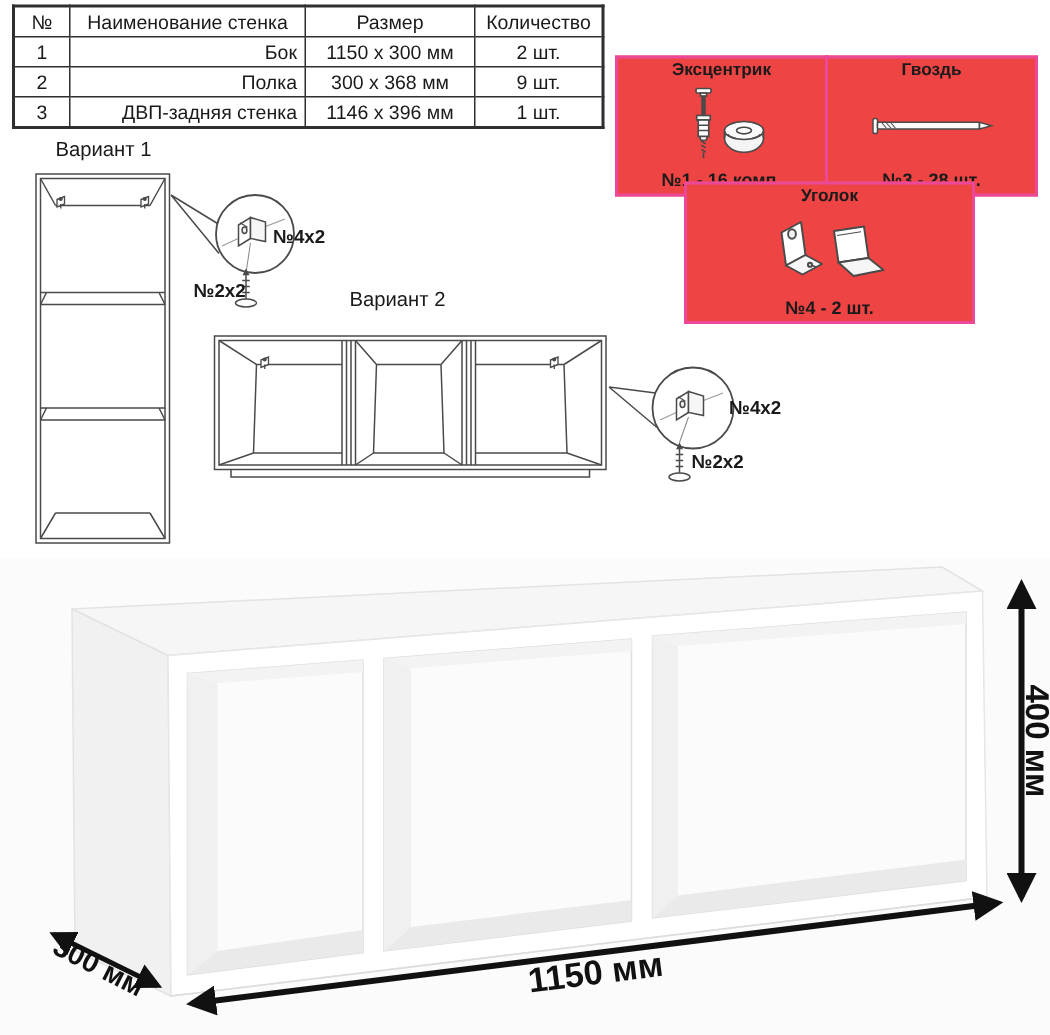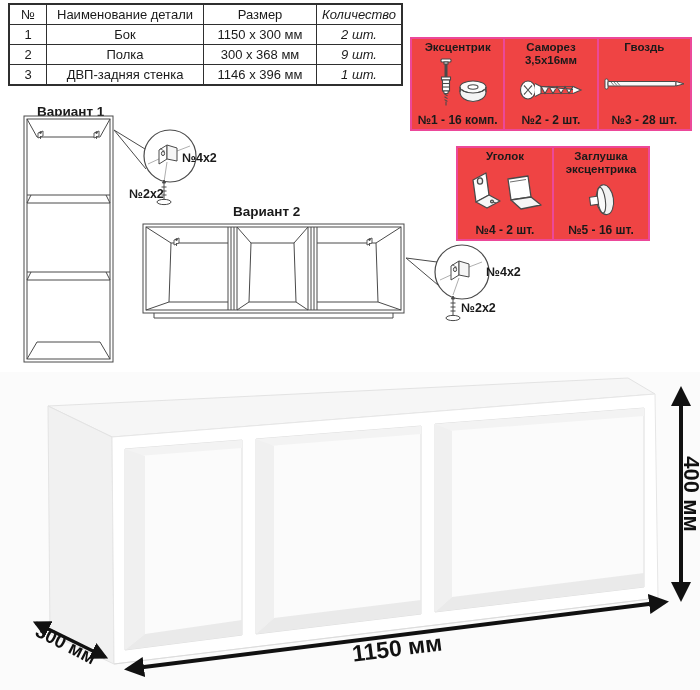--- a/index.html
+++ b/index.html
@@ -7,36 +7,36 @@
         font-family:"Liberation Sans","DejaVu Sans",sans-serif;color:#1a1a1a;}
 
   
   table.parts-table{position:absolute;left:8px;top:3px;border-collapse:collapse;
         border:2px solid #2f2f2f;font-size:13px;}
   .parts-table th,.parts-table td{border:1px solid #2f2f2f;padding:1px 5px;height:17px;
         text-align:center;font-weight:normal;white-space:nowrap;}
   .c-num{width:26px;}
   .c-name{width:146px;}
   .c-size{width:102px;}
-  .c-qty{width:74px;font-style:italic;}
-  .parts-table td.c-name{text-align:center;}
+  .c-qty{width:74px;}
+  .parts-table td.c-name{text-align:right;}
 
   
   .hw-row{position:absolute;display:flex;}
   .hw-row1{left:410px;top:37px;width:282px;height:94px;}
-  .hw-row2{left:456px;top:146px;width:194px;height:95px;}
+  .hw-row2{left:456px;top:121px;width:194px;height:95px;}
   .hw-cell{flex:1;border:2px solid #ec4899;background:#ef4444;display:flex;flex-direction:column;
         align-items:center;justify-content:space-between;box-sizing:border-box;padding:2px 1px;}
   .hw-cell + .hw-cell{margin-left:-2px;}
   .hw-title{font-weight:bold;font-size:11.5px;line-height:12.5px;text-align:center;}
   .hw-count{font-weight:bold;font-size:12px;line-height:13px;text-align:center;}
   .hw-icon{flex:1;display:flex;align-items:center;justify-content:center;}
 
   
-  .variant-title{position:absolute;font-weight:bold;font-size:13.5px;margin-top:12px;}
+  .variant-title{position:absolute;font-weight:normal;font-size:13.5px;}
   .v1-title{left:37px;top:92px;}
   .v2-title{left:233px;top:192px;}
 
   svg.lineart{position:absolute;pointer-events:none;}
   .v1-svg{left:15px;top:92px;}
   .v2-svg{left:130px;top:200px;}
   .photo-svg{left:0px;top:372px;}
 
   .callout-label{font-weight:bold;font-size:12.5px;fill:#1a1a1a;
         font-family:"Liberation Sans","DejaVu Sans",sans-serif;}
@@ -44,21 +44,21 @@
 </style>
 </head>
 <body>
 
 <div class="page">
 
   <table class="parts-table">
     <thead>
       <tr>
         <th class="c-num">№</th>
-        <th class="c-name">Наименование детали</th>
+        <th class="c-name">Наименование стенка</th>
         <th class="c-size">Размер</th>
         <th class="c-qty">Количество</th>
       </tr>
     </thead>
     <tbody>
       <tr>
         <td class="c-num">1</td>
         <td class="c-name">Бок</td>
         <td class="c-size">1150 х 300 мм</td>
         <td class="c-qty">2 шт.</td>
@@ -99,39 +99,20 @@
             <ellipse cx="53" cy="29" rx="5" ry="2.2" fill="#fff"></ellipse>
             <path d="M42,31.5 a12,5 0 0 0 6,3 M64,31.5 a12,5 0 0 1 -6,3" fill="none"></path>
             <line x1="40" y1="29" x2="40" y2="34"></line>
             <line x1="66" y1="29" x2="66" y2="34"></line>
           </g>
         </svg>
       </div>
       <div class="hw-count">№1 - 16 комп.</div>
     </div>
 
-    <div class="hw-cell">
-      <div class="hw-title">
-        <div>Саморез</div>
-        <div>3,5х16мм</div>
-      </div>
-      <div class="hw-icon">
-        <svg width="72" height="34" viewBox="0 0 72 34">
-          <g stroke="#4a4a4a" stroke-width="1.1" fill="#fdfdfd">
-            <ellipse cx="13" cy="17" rx="7.5" ry="9"></ellipse>
-            <path d="M9,12.5 c3,3 5,6 8,9 M9,21.5 c3,-3 5,-6 8,-9" fill="none"></path>
-            <path d="M20,10.5 L26,13.5 L26,20.5 L20,23.5" fill="#fff"></path>
-            <path d="M26,13.5 l4,7 l4,-7 l4,7 l4,-7 l4,7 l4,-7 l4,7 l4,-7 l6,3.5 z" fill="#f6f6f6"></path>
-            <path d="M26,13.5 h32 M26,20.5 h32" fill="none" stroke-width="0.8"></path>
-            <path d="M58,13.5 L66,17 L58,20.5" fill="#fff"></path>
-          </g>
-        </svg>
-      </div>
-      <div class="hw-count">№2 - 2 шт.</div>
-    </div>
 
     <div class="hw-cell">
       <div class="hw-title">Гвоздь</div>
       <div class="hw-icon">
         <svg width="84" height="22" viewBox="0 0 84 22">
           <g stroke="#4a4a4a" stroke-width="1" fill="#fafafa">
             <rect x="3" y="6" width="3" height="10" rx="1.2"></rect>
             <rect x="6" y="8.5" width="68" height="4.5" rx="1"></rect>
             <path d="M9,9 l3,3.5 m0,-3.5 l3,3.5 m0,-3.5 l3,3.5" fill="none" stroke-width="0.7"></path>
             <path d="M74,8.5 L82,10.8 L74,13 z" fill="#fff"></path>
@@ -156,36 +137,20 @@
             <circle cx="28" cy="33.5" r="1.4" fill="#e8e8e8"></circle>
             <path d="M44,11 L64,8 L67,29 L47,32 Z"></path>
             <path d="M47,32 L67,29 L77,37 L57,41 Z" fill="#f6f6f6"></path>
             <path d="M46,14 L62,11.5" stroke-width="0.8"></path>
           </g>
         </svg>
       </div>
       <div class="hw-count">№4 - 2 шт.</div>
     </div>
 
-    <div class="hw-cell">
-      <div class="hw-title">
-        <div>Заглушка</div>
-        <div>эксцентрика</div>
-      </div>
-      <div class="hw-icon">
-        <svg width="60" height="44" viewBox="0 0 60 44">
-          <g stroke="#4a4a4a" stroke-width="1.1" fill="#f2f2f2" transform="rotate(-8 32 22)">
-            <ellipse cx="34" cy="22" rx="8.5" ry="15"></ellipse>
-            <ellipse cx="30.5" cy="22" rx="3.8" ry="13" fill="#fafafa"></ellipse>
-            <rect x="19" y="17.5" width="8" height="8" fill="#fff"></rect>
-          </g>
-        </svg>
-      </div>
-      <div class="hw-count">№5 - 16 шт.</div>
-    </div>
   </div>
 
   <div class="variant-title v1-title">Вариант 1</div>
   <div class="variant-title v2-title">Вариант 2</div>
 
   <svg class="lineart v1-svg" width="220" height="285" viewBox="0 0 220 285">
     <g stroke="#4a4a4a" stroke-width="1" fill="none">
       <rect x="9" y="24" width="89" height="246" fill="#fff"></rect>
       <rect x="12" y="27" width="83" height="240"></rect>
 

